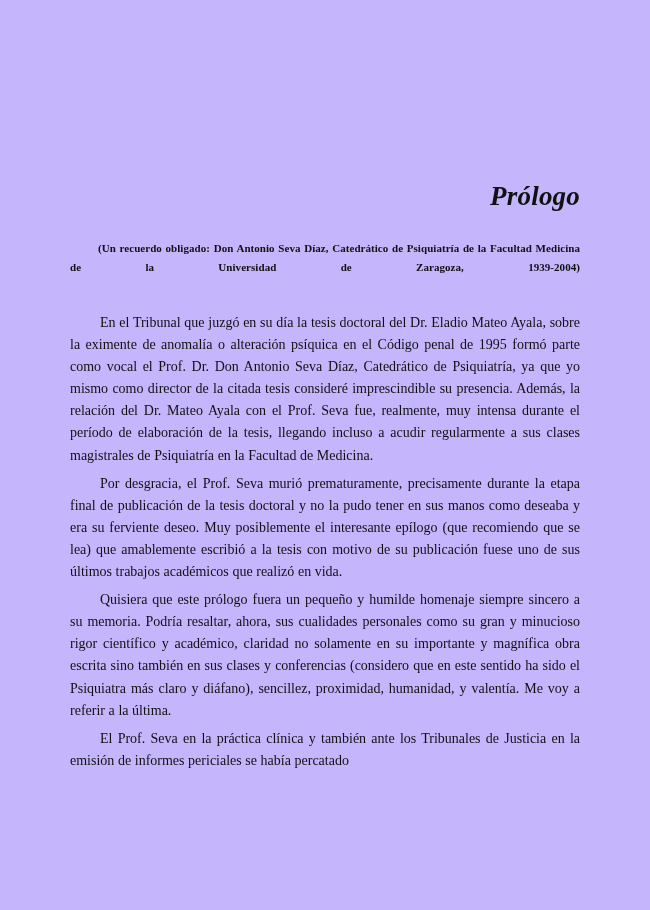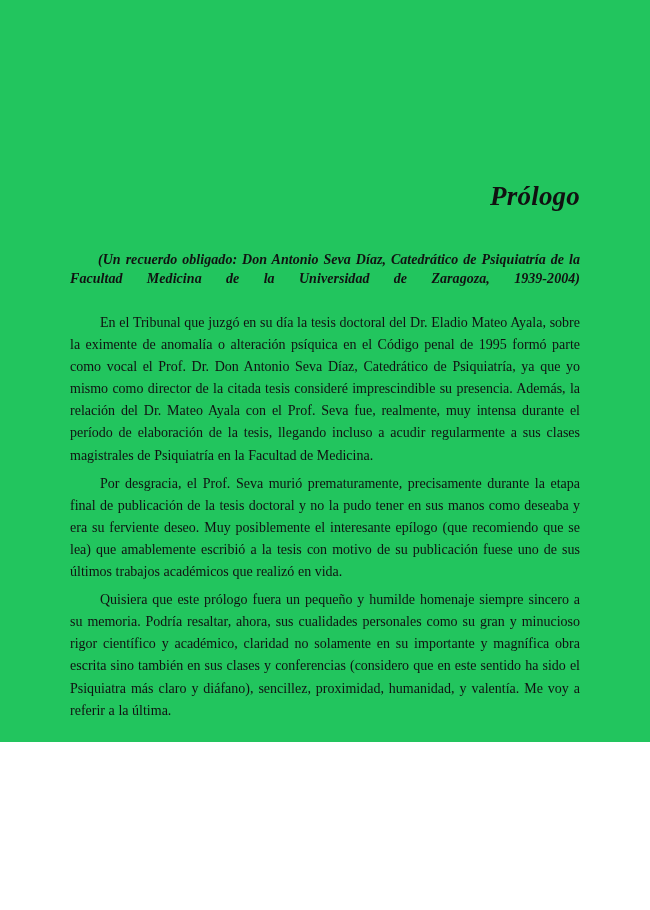--- a/index.html
+++ b/index.html
@@ -13,22 +13,22 @@
     height: 910px;
     overflow: hidden;
     font-family: "Liberation Serif", "DejaVu Serif", serif;
     color: #111111;
     -webkit-font-smoothing: antialiased;
   }
 
   .page {
     position: relative;
     width: 650px;
-    height: 742px;
-    background: #22c55e;
+    height: 910px;
+    background: #c4b5fd;
     box-sizing: border-box;
   }
 
   
   .content {
     position: absolute;
     left: 70px;
     top: 0;
     width: 510px;
   }
@@ -45,25 +45,24 @@
     font-size: 27px;
     line-height: 32px;
     letter-spacing: 0.2px;
     white-space: nowrap;
   }
 
   
   .dedication {
     position: absolute;
     left: 0;
-    top: 236px;
+    top: 228px;
     width: 510px;
-    font-style: italic;
     font-weight: bold;
-    font-size: 14px;
+    font-size: 11px;
     line-height: 19px;
     text-align: justify;
     text-justify: inter-word;
     text-indent: 28px;
     letter-spacing: 0.05px;
   }
   .dedication::after {
     content: "";
     display: inline-block;
     width: 100%;
@@ -98,16 +97,17 @@
   <div class="content">
 
     <h1 class="chapter-title">Prólogo</h1>
 
     <p class="dedication">(Un recuerdo obligado: Don Antonio Seva Díaz, Catedrático de Psiquiatría de la Facultad Medicina de la Universidad de Zaragoza, 1939-2004)</p>
 
     <div class="body-text">
       <p>En el Tribunal que juzgó en su día la tesis doctoral del Dr. Eladio Mateo Ayala, sobre la eximente de anomalía o alteración psíquica en el Código penal de 1995 formó parte como vocal el Prof. Dr. Don Antonio Seva Díaz, Catedrático de Psiquiatría, ya que yo mismo como director de la citada tesis consideré imprescindible su presencia. Además, la relación del Dr. Mateo Ayala con el Prof. Seva fue, realmente, muy intensa durante el período de elaboración de la tesis, llegando incluso a acudir regularmente a sus clases magistrales de Psiquiatría en la Facultad de Medicina.</p>
       <p>Por desgracia, el Prof. Seva murió prematuramente, precisamente durante la etapa final de publicación de la tesis doctoral y no la pudo tener en sus manos como deseaba y era su ferviente deseo. Muy posiblemente el interesante epílogo (que recomiendo que se lea) que amablemente escribió a la tesis con motivo de su publicación fuese uno de sus últimos trabajos académicos que realizó en vida.</p>
       <p>Quisiera que este prólogo fuera un pequeño y humilde homenaje siempre sincero a su memoria. Podría resaltar, ahora, sus cualidades personales como su gran y minucioso rigor científico y académico, claridad no solamente en su importante y magnífica obra escrita sino también en sus clases y conferencias (considero que en este sentido ha sido el Psiquiatra más claro y diáfano), sencillez, proximidad, humanidad, y valentía. Me voy a referir a la última.</p>
+      <p>El Prof. Seva en la práctica clínica y también ante los Tribunales de Justicia en la emisión de informes periciales se había percatado</p>
     </div>
 
   </div>
 </div>
 
 </body></html>

